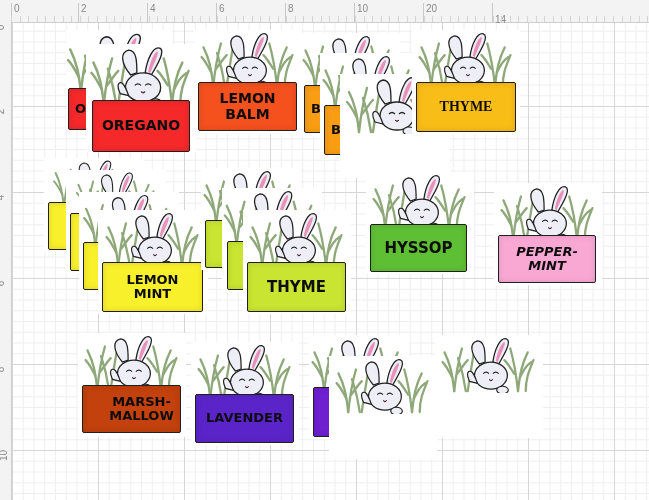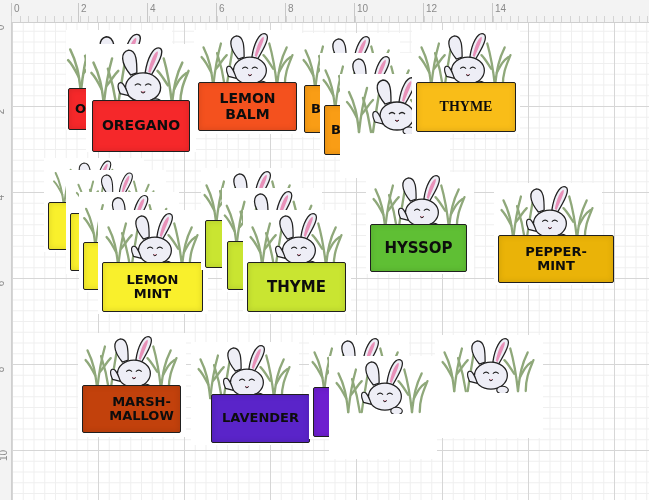--- a/index.html
+++ b/index.html
@@ -65,23 +65,23 @@
   <span class="tick-label" style="left:81px;top:3px">2</span>
   <span class="tick-major" style="left:147px"></span>
   <span class="tick-label" style="left:150px;top:3px">4</span>
   <span class="tick-major" style="left:216px"></span>
   <span class="tick-label" style="left:219px;top:3px">6</span>
   <span class="tick-major" style="left:285px"></span>
   <span class="tick-label" style="left:288px;top:3px">8</span>
   <span class="tick-major" style="left:354px"></span>
   <span class="tick-label" style="left:357px;top:3px">10</span>
   <span class="tick-major" style="left:423px"></span>
-  <span class="tick-label" style="left:426px;top:3px">12</span>
+  <span class="tick-label" style="left:426px;top:3px">20</span>
   <span class="tick-major" style="left:492px"></span>
-  <span class="tick-label" style="left:495px;top:3px">14</span>
+  <span class="tick-label" style="left:495px;top:14px">14</span>
   <div id="minor-ticks-top">
       <span class="tick-minor" style="left: 11px;"></span>
       <span class="tick-minor" style="left: 19.6px;"></span>
       <span class="tick-minor" style="left: 28.2px;"></span>
       <span class="tick-minor" style="left: 36.8px;"></span>
       <span class="tick-minor" style="left: 45.4px;"></span>
       <span class="tick-minor" style="left: 54px;"></span>
       <span class="tick-minor" style="left: 62.6px;"></span>
       <span class="tick-minor" style="left: 71.2px;"></span>
       <span class="tick-minor" style="left: 79.8px;"></span>
@@ -309,21 +309,21 @@
       <div class="label-box" style="left: 4px; top: 52px; width: 97px; height: 48px; font-size: 15px; background: rgb(95, 191, 52);">
         <div>
           <div>HYSSOP</div>
         </div>
       </div>
     </div>
     <div class="card" style="left: 494px; top: 183px; width: 108px; height: 102px; z-index: 25;">
       <svg class="art" viewBox="0 0 100 60" preserveAspectRatio="xMidYMax meet" style="position: absolute; left: 0px; top: 0px; width: 108px; height: 58px;">
         <use href="#bunny-art"></use>
       </svg>
-      <div class="label-box" style="left: 4px; top: 52px; width: 116px; height: 48px; font-size: 13px; background: #eab308;">
+      <div class="label-box" style="left: 4px; top: 52px; width: 98px; height: 48px; font-size: 13px; background: #f9a8d4; font-style: italic;">
         <div>
           <div>PEPPER-</div>
           <div>MINT</div>
         </div>
       </div>
     </div>
     <div class="card" style="left: 78px; top: 333px; width: 108px; height: 104px; z-index: 26;">
       <svg class="art" viewBox="0 0 100 60" preserveAspectRatio="xMidYMax meet" style="position: absolute; left: 0px; top: 0px; width: 108px; height: 58px;">
         <use href="#bunny-art"></use>
       </svg>
@@ -331,21 +331,21 @@
         <div>
           <div>MARSH-</div>
           <div>MALLOW</div>
         </div>
       </div>
     </div>
     <div class="card" style="left: 191px; top: 342px; width: 108px; height: 103px; z-index: 27;">
       <svg class="art" viewBox="0 0 100 60" preserveAspectRatio="xMidYMax meet" style="position: absolute; left: 0px; top: 0px; width: 108px; height: 58px;">
         <use href="#bunny-art"></use>
       </svg>
-      <div class="label-box" style="left: 20px; top: 52px; width: 99px; height: 49px; font-size: 13px; background: rgb(90, 36, 201);">
+      <div class="label-box" style="left: 4px; top: 52px; width: 99px; height: 49px; font-size: 13px; background: rgb(90, 36, 201);">
         <div>
           <div>LAVENDER</div>
         </div>
       </div>
     </div>
     <div class="card" style="left: 309px; top: 335px; width: 100px; height: 104px; z-index: 28;">
       <svg class="art" viewBox="0 0 100 60" preserveAspectRatio="xMidYMax meet" style="position: absolute; left: 0px; top: 0px; width: 100px; height: 58px;">
         <use href="#bunny-art"></use>
       </svg>
       <div class="label-box" style="left: 4px; top: 52px; width: 96px; height: 50px; font-size: 13px; background: rgb(110, 31, 207); justify-content: flex-start; padding-left: 6px;">

